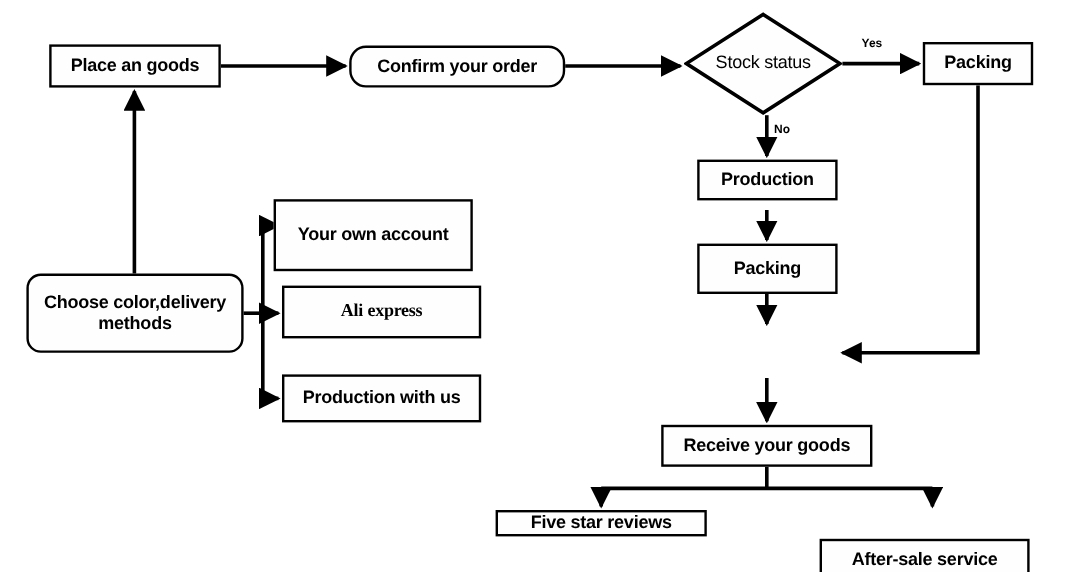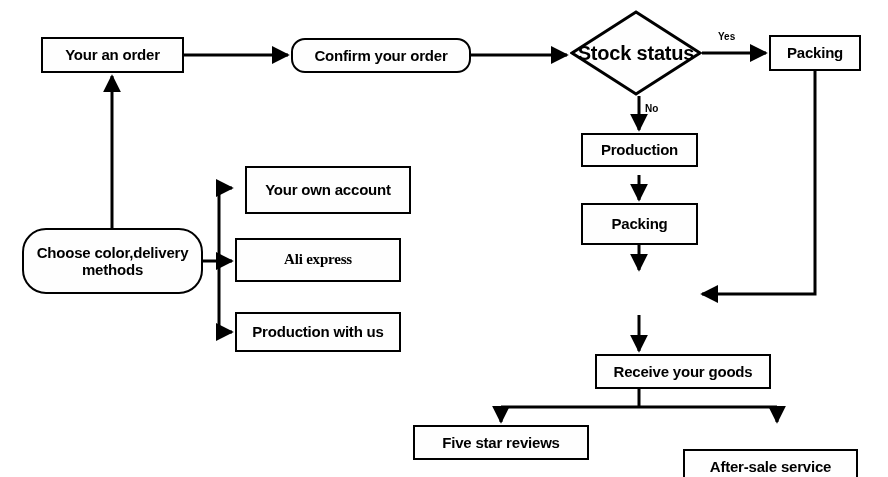--- a/index.html
+++ b/index.html
@@ -36,39 +36,39 @@
     justify-content: center;
     text-align: center;
     color: #000000;
     font-weight: bold;
     font-size: 15px;
     line-height: 1.15;
     letter-spacing: -0.2px;
     padding: 0 4px;
   }
   .node.rounded {
-    border-radius: 24px;
+    border-radius: 12px;
   }
   .node.diamond {
     border: none;
     background: transparent;
     padding: 0;
   }
   .diamond-shape {
     position: absolute;
     left: 0;
     top: 0;
     width: 100%;
     height: 100%;
   }
   .diamond-label {
     position: relative;
     z-index: 2;
-    font-weight: bold;
-    font-size: 20px;
+    font-weight: normal;
+    font-size: 15px;
     line-height: 1.25;
     text-align: center;
   }
   .edge-label {
     position: absolute;
     font-weight: bold;
     font-size: 10px;
     color: #000000;
     background: transparent;
     white-space: nowrap;
@@ -110,21 +110,21 @@
     <path d="M 112 228 L 112 76" stroke="#000000" stroke-width="3" fill="none" marker-end="url(#arrow)"></path>
 
     <path d="M 203 261 L 219 261" stroke="#000000" stroke-width="3" fill="none"></path>
     <path d="M 219 188 L 219 332" stroke="#000000" stroke-width="3" fill="none"></path>
     <path d="M 219 188 L 232 188" stroke="#000000" stroke-width="3" fill="none" marker-end="url(#arrow)"></path>
     <path d="M 219 261 L 232 261" stroke="#000000" stroke-width="3" fill="none" marker-end="url(#arrow)"></path>
     <path d="M 219 332 L 232 332" stroke="#000000" stroke-width="3" fill="none" marker-end="url(#arrow)"></path>
   </svg>
 
   <div class="node" style="left:41px; top:37px; width:143px; height:36px;">
-    <span>Your an order</span>
+    <span>Place an goods</span>
   </div>
 
   <div class="node" style="left:291px; top:38px; width:180px; height:35px;border-radius:14px;">
     <span>Confirm your order</span>
   </div>
 
   <div class="node diamond" style="left:570px; top:10px; width:132px; height:86px;">
     <svg class="diamond-shape" viewBox="0 0 132 86" xmlns="http://www.w3.org/2000/svg" preserveAspectRatio="none">
       <polygon points="66,2 130,43 66,84 2,43" fill="#fefefe" stroke="#000000" stroke-width="3"></polygon>
     </svg>
@@ -137,37 +137,37 @@
 
   <div class="node" style="left:581px; top:133px; width:117px; height:34px;justify-content:center;">
     <span>Production</span>
   </div>
 
   <div class="node" style="left:581px; top:203px; width:117px; height:42px;">
     <span>Packing</span>
   </div>
 
 
-  <div class="node" style="left:551px; top:354px; width:176px; height:35px;margin-left:44px;">
+  <div class="node" style="left:551px; top:354px; width:176px; height:35px;">
     <span>Receive your goods</span>
   </div>
 
-  <div class="node" style="left:413px; top:425px; width:176px; height:35px;">
+  <div class="node" style="left:413px; top:425px; width:176px; height:22px;">
     <span>Five star reviews</span>
   </div>
 
   <div class="node" style="left:683px; top:425px; width:175px; height:35px;margin-top:24px;">
     <span>After-sale service</span>
   </div>
 
   <div class="node rounded" style="left:22px; top:228px; width:181px; height:66px;">
     <span>Choose color,delivery methods</span>
   </div>
 
-  <div class="node" style="left:245px; top:166px; width:166px; height:48px;">
+  <div class="node" style="left:228px; top:166px; width:166px; height:60px;">
     <span>Your own account</span>
   </div>
 
   <div class="node" style="left:235px; top:238px; width:166px; height:44px;font-family:Liberation Serif, serif;">
     <span>Ali express</span>
   </div>
 
   <div class="node" style="left:235px; top:312px; width:166px; height:40px;">
     <span>Production with us</span>
   </div>

